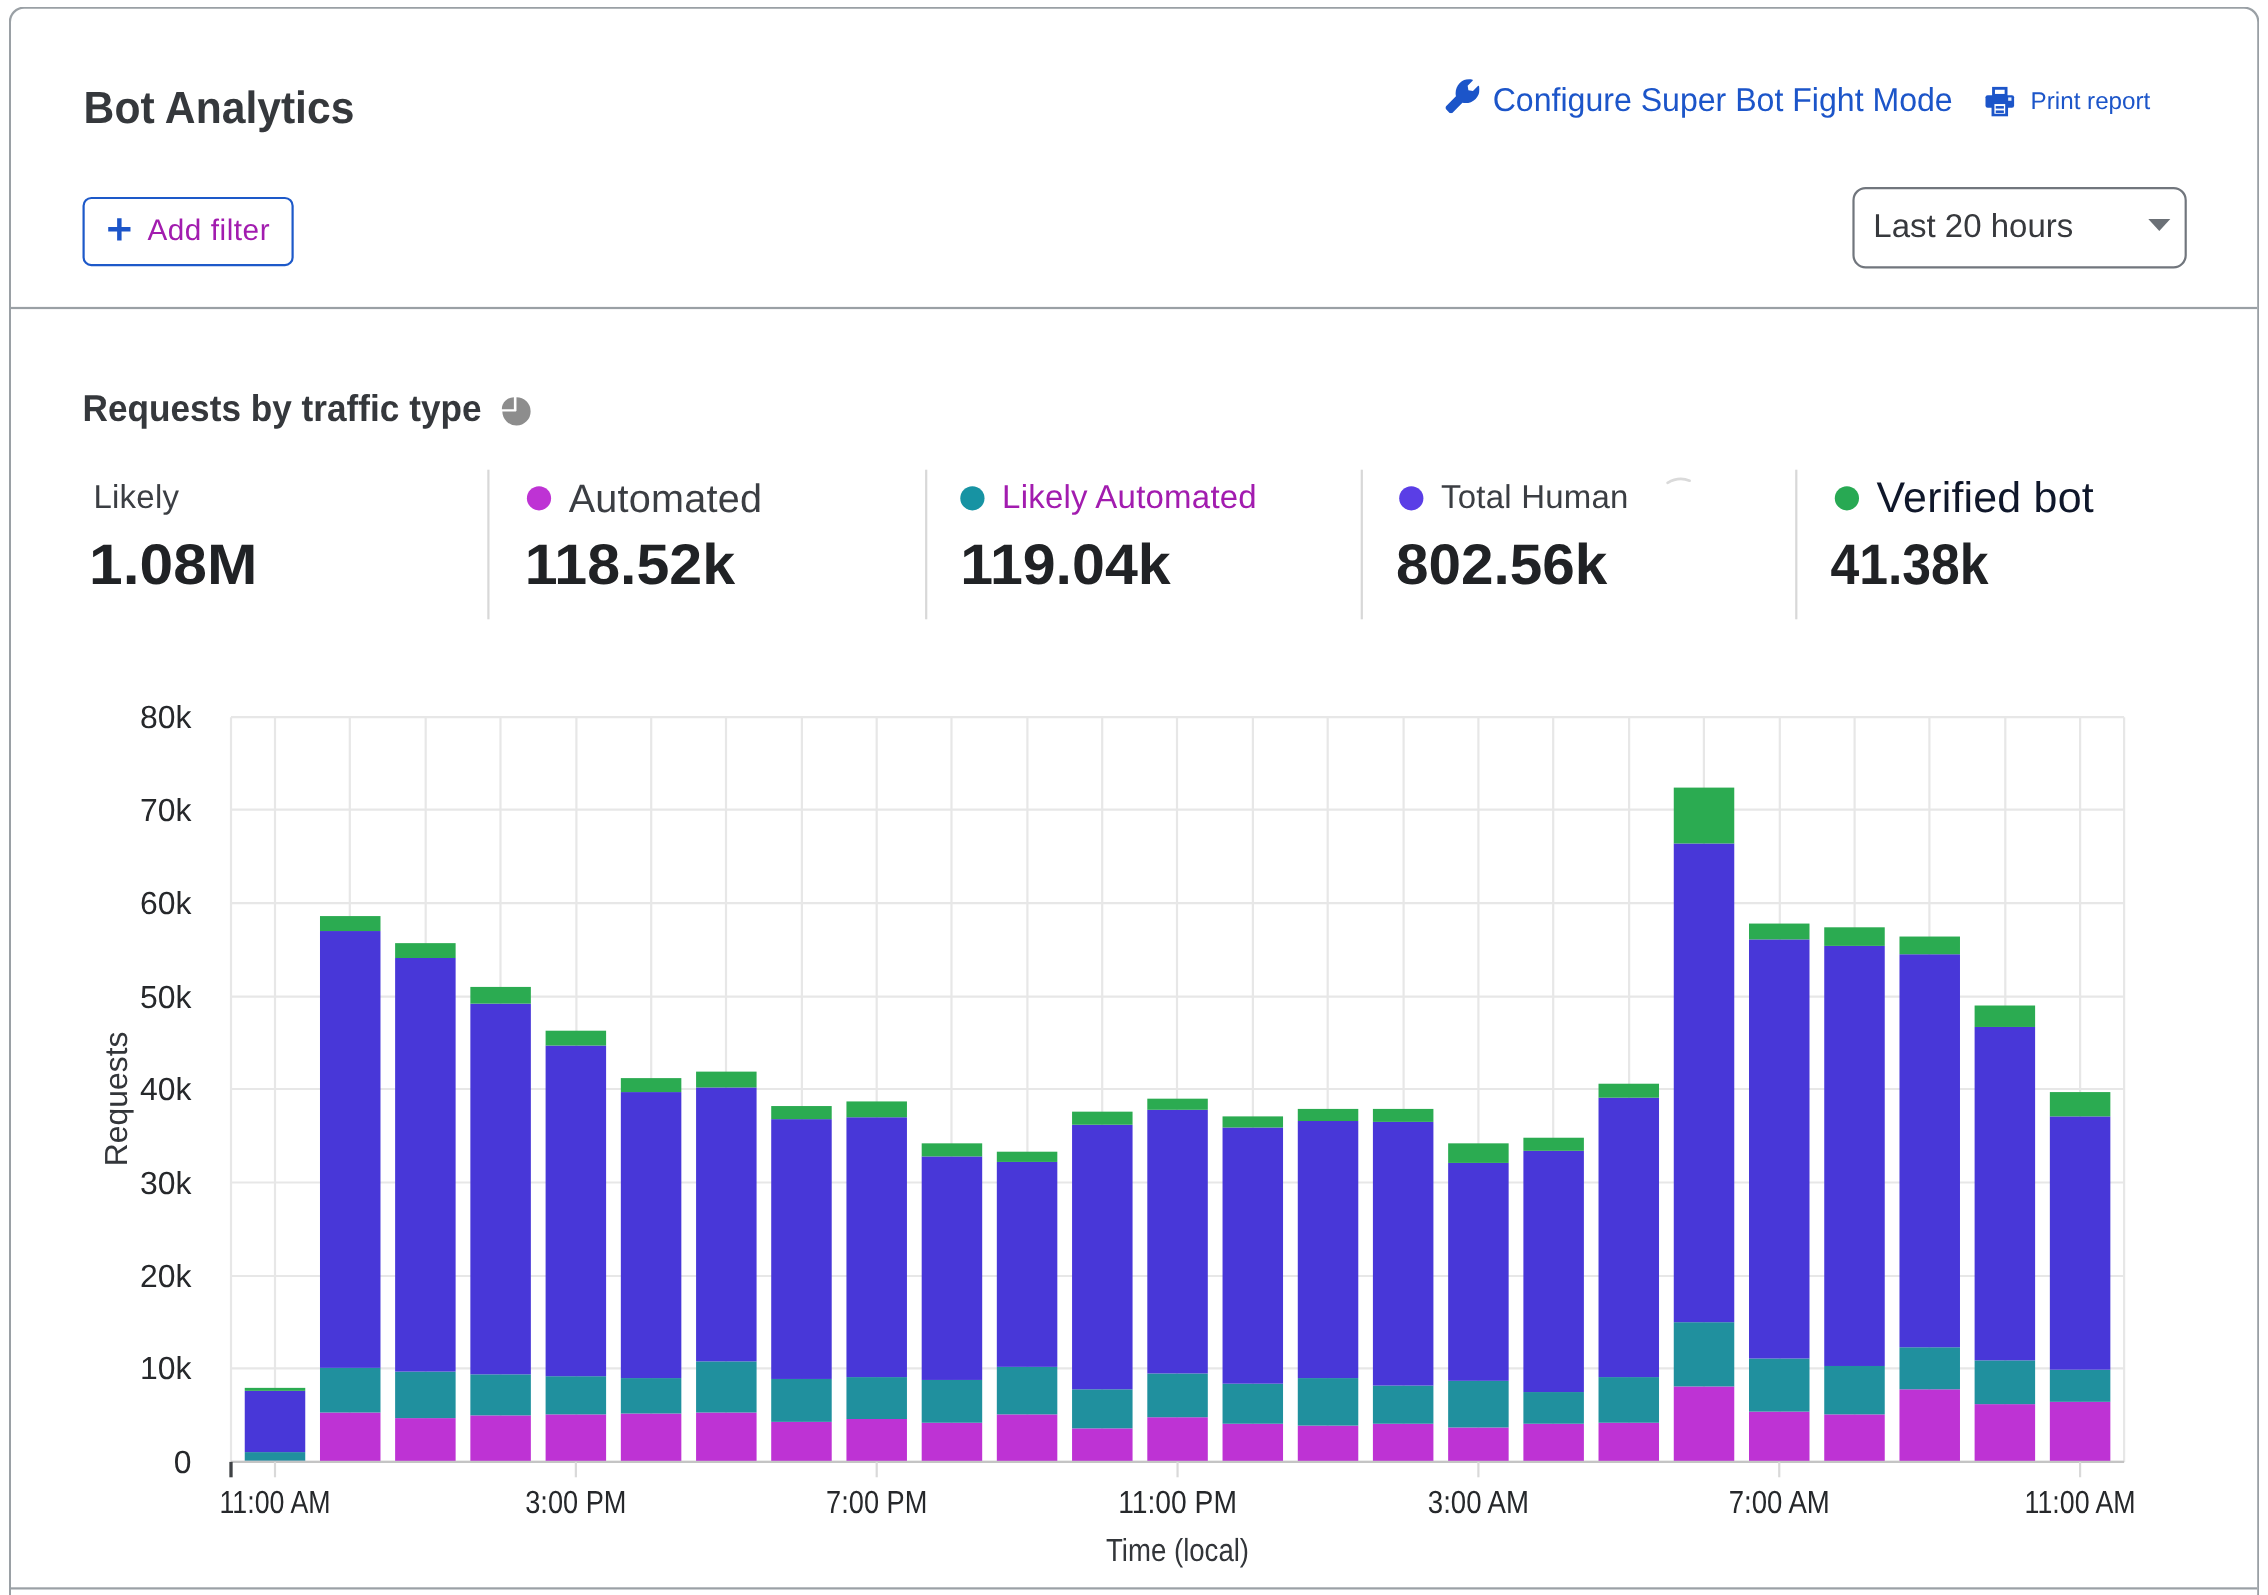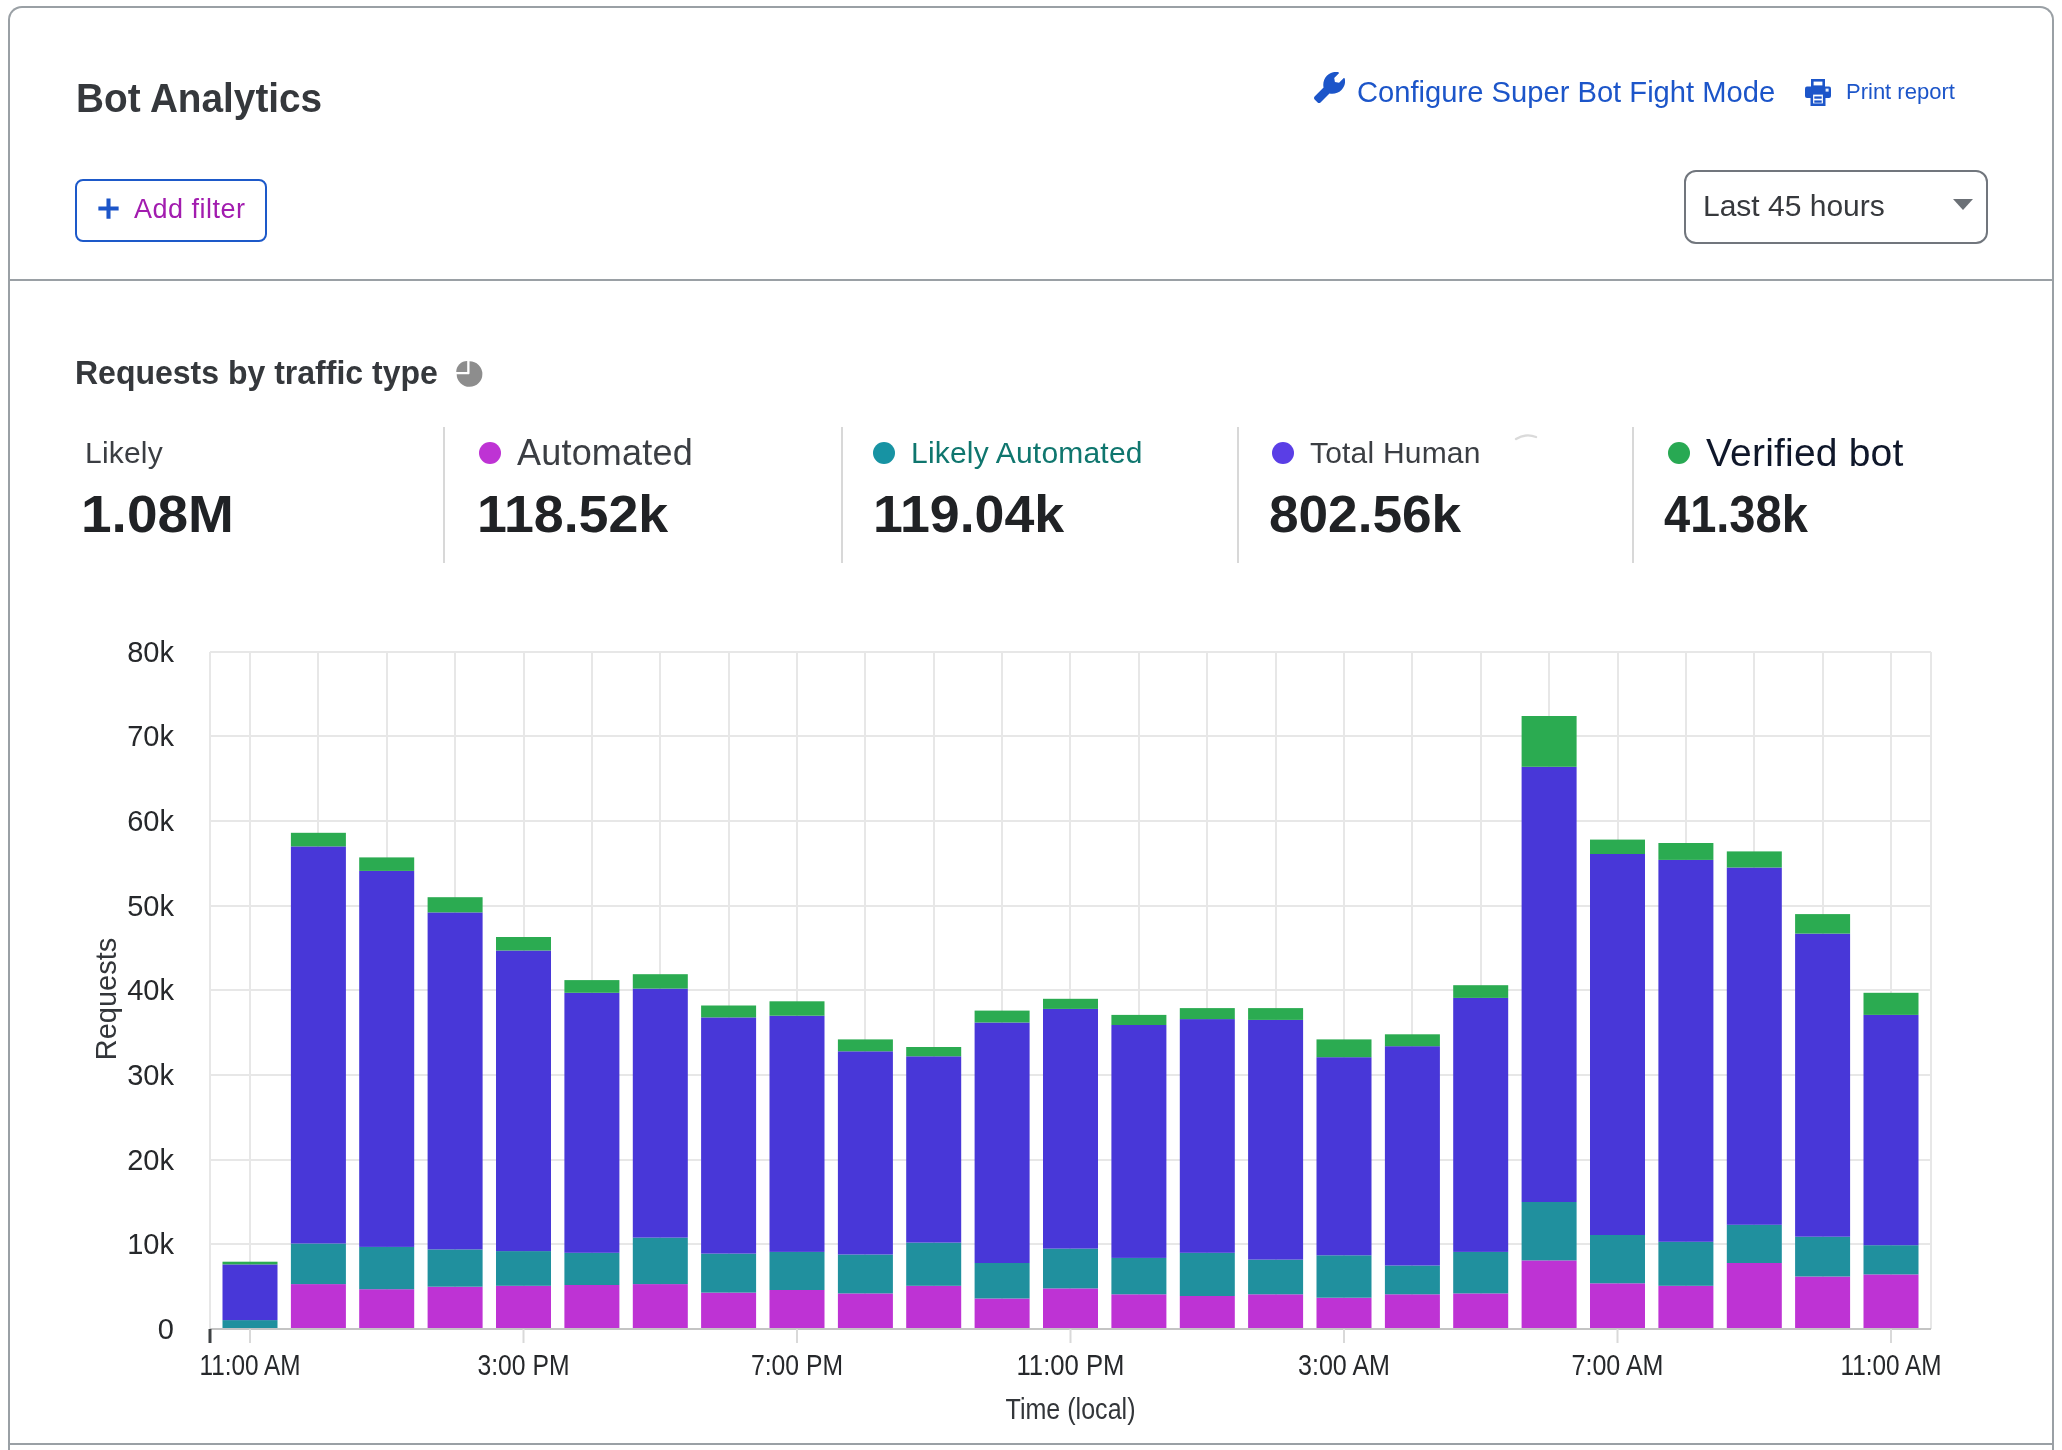--- a/index.html
+++ b/index.html
@@ -26,40 +26,40 @@
   </svg>
 <div style="position:absolute;left:1846px;top:70px;font-size:22px;line-height:44px;color:#1C55C9">Print report</div>
 
 <div style="position:absolute;left:75px;top:179px;width:188px;height:59px;border:2px solid #1D59C9;border-radius:8px"></div>
 <svg style="position:absolute;left:95px;top:195px" width="27" height="27" viewBox="0 0 24 24">
     <path fill="#1C55C9" d="M10.2 3h3.6v7.2H21v3.6h-7.2V21h-3.6v-7.2H3v-3.6h7.2z"></path>
   </svg>
 <div style="position:absolute;left:134px;top:189px;font-size:27px;line-height:40px;letter-spacing:0.5px;color:#a21caf">Add filter</div>
 
 <div style="position:absolute;left:1684px;top:170px;width:300px;height:70px;border:2px solid #71767D;border-radius:12px"></div>
-<div style="position:absolute;left:1703px;top:184px;font-size:30px;line-height:44px;color:#37393d">Last 45 hours</div>
+<div style="position:absolute;left:1703px;top:184px;font-size:30px;line-height:44px;color:#37393d">Last 20 hours</div>
 <div style="position:absolute;left:1953px;top:199px;width:0;height:0;border-left:10px solid transparent;border-right:10px solid transparent;border-top:11px solid #6b7076"></div>
 
 <div style="position:absolute;left:75px;top:352px;font-size:34px;line-height:40px;font-weight:700;color:#35383c;transform:scaleX(0.9413);transform-origin:0 0">Requests by traffic type</div>
 <svg style="position:absolute;left:455px;top:360px" width="28" height="28" viewBox="0 0 32 32">
   <path fill="#8d8d8d" d="M16.6 15.4 L16.6 1.3 A14.7 14.7 0 1 1 1.9 16.2 L16 16.2 Z"></path>
   <path fill="#8d8d8d" d="M13.9 13.7 L13.9 1.2 A12.5 12.5 0 0 0 1.4 13.7 Z"></path>
 </svg>
 
 <div style="position:absolute;left:443px;top:427px;width:2px;height:136px;background:#d8d8d8"></div>
 <div style="position:absolute;left:841px;top:427px;width:2px;height:136px;background:#d8d8d8"></div>
 <div style="position:absolute;left:1237px;top:427px;width:2px;height:136px;background:#d8d8d8"></div>
 <div style="position:absolute;left:1632px;top:427px;width:2px;height:136px;background:#d8d8d8"></div>
 <div style="position:absolute;left:85px;top:434px;font-size:30px;line-height:37px;color:#3b3e43;letter-spacing:0.2px">Likely</div>
 <div style="position:absolute;left:81px;top:483px;font-size:52px;line-height:62px;font-weight:700;color:#202225;transform:scaleX(1.058);transform-origin:0 0">1.08M</div>
 <div style="position:absolute;left:479px;top:441.5px;width:22px;height:22px;border-radius:50%;background:#BE33D4"></div>
 <div style="position:absolute;left:517px;top:434px;font-size:36px;line-height:37px;color:#3b3e43;letter-spacing:0.2px">Automated</div>
 <div style="position:absolute;left:477px;top:483px;font-size:52px;line-height:62px;font-weight:700;color:#202225;transform:scaleX(1.033);transform-origin:0 0">118.52k</div>
 <div style="position:absolute;left:872.5px;top:441.5px;width:22px;height:22px;border-radius:50%;background:#1793A3"></div>
-<div style="position:absolute;left:911px;top:434px;font-size:30px;line-height:37px;color:#0f766e;letter-spacing:0.2px">Likely Automated</div>
+<div style="position:absolute;left:911px;top:434px;font-size:30px;line-height:37px;color:#a21caf;letter-spacing:0.2px">Likely Automated</div>
 <div style="position:absolute;left:873px;top:483px;font-size:52px;line-height:62px;font-weight:700;color:#202225;transform:scaleX(1.033);transform-origin:0 0">119.04k</div>
 <div style="position:absolute;left:1271.5px;top:441.5px;width:22px;height:22px;border-radius:50%;background:#5A3EE6"></div>
 <div style="position:absolute;left:1310px;top:434px;font-size:30px;line-height:37px;color:#3b3e43;letter-spacing:0.2px">Total Human</div>
 <div style="position:absolute;left:1269px;top:483px;font-size:52px;line-height:62px;font-weight:700;color:#202225;transform:scaleX(1.022);transform-origin:0 0">802.56k</div>
 <div style="position:absolute;left:1667.5px;top:441.5px;width:22px;height:22px;border-radius:50%;background:#28A953"></div>
 <div style="position:absolute;left:1706px;top:434px;font-size:39px;line-height:37px;color:#0f172a;letter-spacing:0.2px">Verified bot</div>
 <div style="position:absolute;left:1664px;top:483px;font-size:52px;line-height:62px;font-weight:700;color:#202225;transform:scaleX(0.904);transform-origin:0 0">41.38k</div>
 <svg style="position:absolute;left:1514px;top:432px" width="24" height="12" viewBox="0 0 24 12">
     <path d="M2 7 Q 12 1 22 5" fill="none" stroke="#dadada" stroke-width="2.4" stroke-linecap="round"></path>
   </svg>

